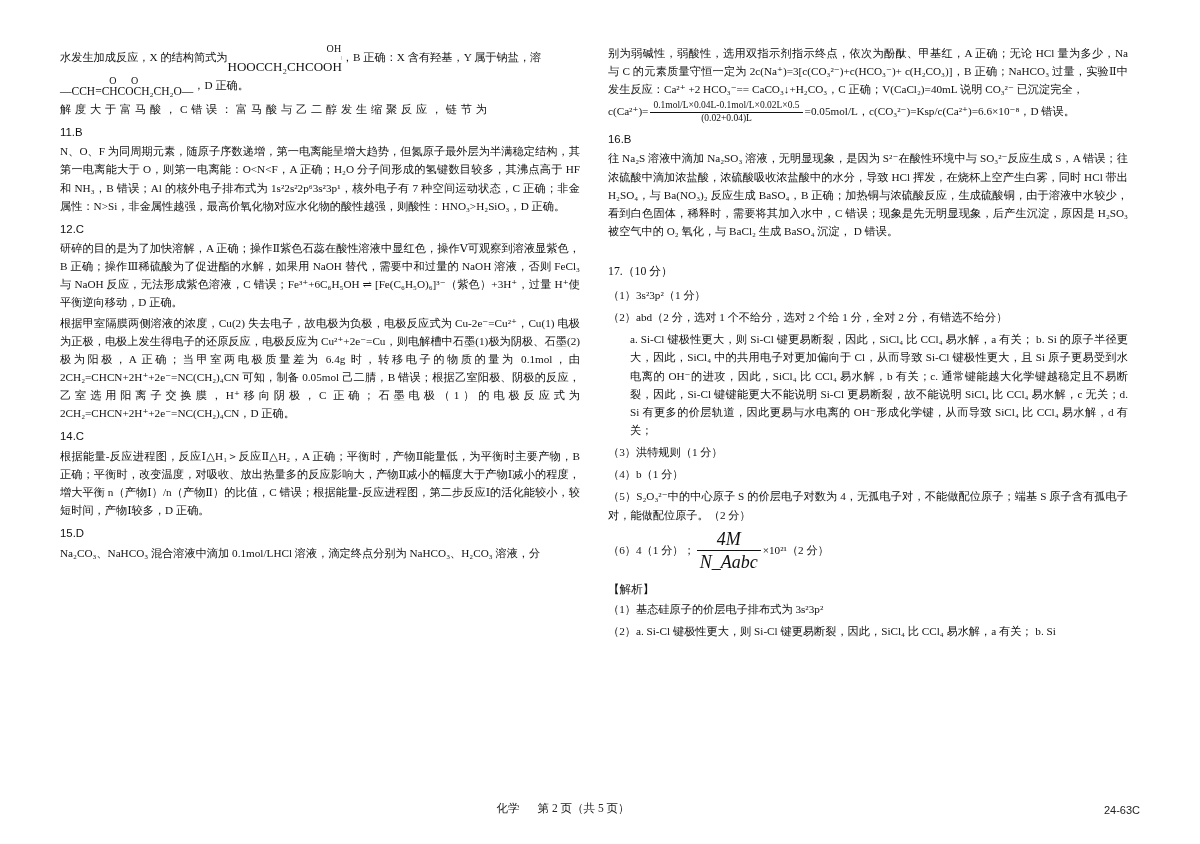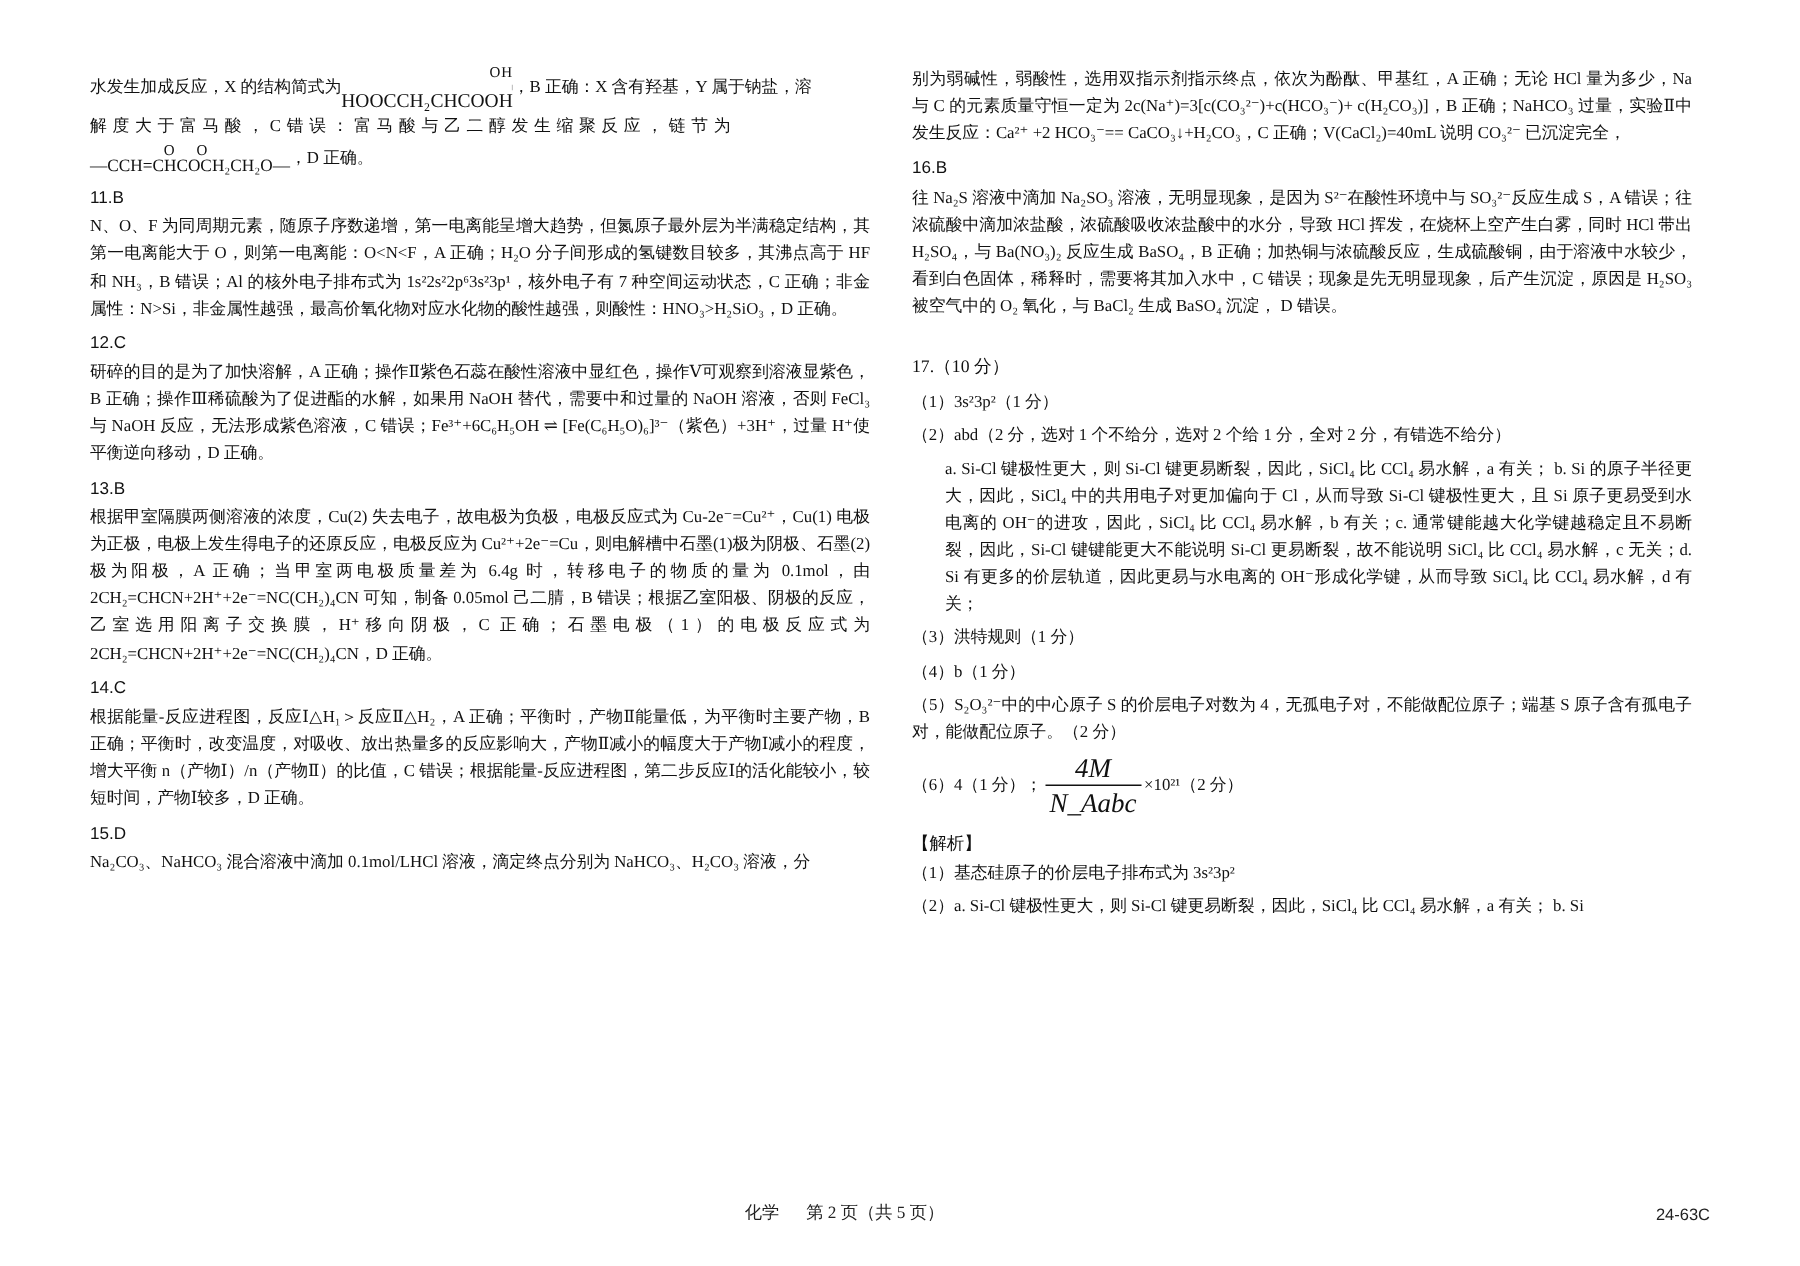--- a/index.html
+++ b/index.html
@@ -156,49 +156,51 @@
 
 <div class="page">
   <div class="columns">
 
     <div class="col">
 
       <div class="para">
         <span>水发生加成反应，X 的结构简式为</span><span class="formula-img"><span class="top">OH</span><span class="stem">|</span><span class="bot">HOOCCH₂CHCOOH</span></span><span>，B 正确：X 含有羟基，Y 属于钠盐，溶</span>
       </div>
 
-      <div class="para" style="text-align:justify;letter-spacing:0.5px;">解 度 大 于 富 马 酸 ， C 错 误 ： 富 马 酸 与 乙 二 醇 发 生 缩 聚 反 应 ， 链 节 为</div>
-
       <div class="para">
         <span class="struct2">
           <span class="row-top">O            O</span>
           <span class="row-bot">—CCH=CHCOCH₂CH₂O—</span>
         </span><span>，D 正确。</span>
       </div>
 
+      <div class="para" style="text-align:justify;letter-spacing:0.5px;">解 度 大 于 富 马 酸 ， C 错 误 ： 富 马 酸 与 乙 二 醇 发 生 缩 聚 反 应 ， 链 节 为</div>
+
       <div class="head">11.B</div>
       <div class="para">N、O、F 为同周期元素，随原子序数递增，第一电离能呈增大趋势，但氮原子最外层为半满稳定结构，其第一电离能大于 O，则第一电离能：O&lt;N&lt;F，A 正确；H₂O 分子间形成的氢键数目较多，其沸点高于 HF 和 NH₃，B 错误；Al 的核外电子排布式为 1s²2s²2p⁶3s²3p¹，核外电子有 7 种空间运动状态，C 正确；非金属性：N&gt;Si，非金属性越强，最高价氧化物对应水化物的酸性越强，则酸性：HNO₃&gt;H₂SiO₃，D 正确。</div>
 
       <div class="head">12.C</div>
       <div class="para">研碎的目的是为了加快溶解，A 正确；操作Ⅱ紫色石蕊在酸性溶液中显红色，操作Ⅴ可观察到溶液显紫色，B 正确；操作Ⅲ稀硫酸为了促进酯的水解，如果用 NaOH 替代，需要中和过量的 NaOH 溶液，否则 FeCl₃ 与 NaOH 反应，无法形成紫色溶液，C 错误；Fe³⁺+6C₆H₅OH ⇌ [Fe(C₆H₅O)₆]³⁻（紫色）+3H⁺，过量 H⁺使平衡逆向移动，D 正确。</div>
 
-      <div class="head">13.B</div>
       <div class="para">根据甲室隔膜两侧溶液的浓度，Cu(2) 失去电子，故电极为负极，电极反应式为 Cu-2e⁻=Cu²⁺，Cu(1) 电极为正极，电极上发生得电子的还原反应，电极反应为 Cu²⁺+2e⁻=Cu，则电解槽中石墨(1)极为阴极、石墨(2)极为阳极，A 正确；当甲室两电极质量差为 6.4g 时，转移电子的物质的量为 0.1mol，由 2CH₂=CHCN+2H⁺+2e⁻=NC(CH₂)₄CN 可知，制备 0.05mol 己二腈，B 错误；根据乙室阳极、阴极的反应，乙室选用阳离子交换膜，H⁺移向阴极，C 正确；石墨电极（1）的电极反应式为 2CH₂=CHCN+2H⁺+2e⁻=NC(CH₂)₄CN，D 正确。</div>
 
       <div class="head">14.C</div>
       <div class="para">根据能量-反应进程图，反应Ⅰ△H₁＞反应Ⅱ△H₂，A 正确；平衡时，产物Ⅱ能量低，为平衡时主要产物，B 正确；平衡时，改变温度，对吸收、放出热量多的反应影响大，产物Ⅱ减小的幅度大于产物Ⅰ减小的程度，增大平衡 n（产物Ⅰ）/n（产物Ⅱ）的比值，C 错误；根据能量-反应进程图，第二步反应Ⅰ的活化能较小，较短时间，产物Ⅰ较多，D 正确。</div>
 
       <div class="head">15.D</div>
       <div class="para">Na₂CO₃、NaHCO₃ 混合溶液中滴加 0.1mol/LHCl 溶液，滴定终点分别为 NaHCO₃、H₂CO₃ 溶液，分</div>
     </div>
 
     <div class="col">
 
       <div class="para">别为弱碱性，弱酸性，选用双指示剂指示终点，依次为酚酞、甲基红，A 正确；无论 HCl 量为多少，Na 与 C 的元素质量守恒一定为 2c(Na⁺)=3[c(CO₃²⁻)+c(HCO₃⁻)+ c(H₂CO₃)]，B 正确；NaHCO₃ 过量，实验Ⅱ中发生反应：Ca²⁺ +2 HCO₃⁻== CaCO₃↓+H₂CO₃，C 正确；V(CaCl₂)=40mL 说明 CO₃²⁻ 已沉淀完全，</div>
 
+      <div class="para">
+        <span>c(Ca²⁺)=</span><span class="frac"><span class="num">0.1mol/L×0.04L-0.1mol/L×0.02L×0.5</span><span class="den">(0.02+0.04)L</span></span><span>=0.05mol/L，c(CO₃²⁻)=Ksp/c(Ca²⁺)=6.6×10⁻⁸，D 错误。</span>
+      </div>
 
       <div class="head">16.B</div>
       <div class="para">往 Na₂S 溶液中滴加 Na₂SO₃ 溶液，无明显现象，是因为 S²⁻在酸性环境中与 SO₃²⁻反应生成 S，A 错误；往浓硫酸中滴加浓盐酸，浓硫酸吸收浓盐酸中的水分，导致 HCl 挥发，在烧杯上空产生白雾，同时 HCl 带出 H₂SO₄，与 Ba(NO₃)₂ 反应生成 BaSO₄，B 正确；加热铜与浓硫酸反应，生成硫酸铜，由于溶液中水较少，看到白色固体，稀释时，需要将其加入水中，C 错误；现象是先无明显现象，后产生沉淀，原因是 H₂SO₃ 被空气中的 O₂ 氧化，与 BaCl₂ 生成 BaSO₄ 沉淀， D 错误。</div>
 
       <div class="spacer-md"></div>
 
       <div class="q-head">17.（10 分）</div>
       <div class="item">（1）3s²3p²（1 分）</div>
       <div class="item">（2）abd（2 分，选对 1 个不给分，选对 2 个给 1 分，全对 2 分，有错选不给分）</div>
       <div class="item indent1">a. Si-Cl 键极性更大，则 Si-Cl 键更易断裂，因此，SiCl₄ 比 CCl₄ 易水解，a 有关；   b. Si 的原子半径更大，因此，SiCl₄ 中的共用电子对更加偏向于 Cl，从而导致 Si-Cl 键极性更大，且 Si 原子更易受到水电离的 OH⁻的进攻，因此，SiCl₄ 比 CCl₄ 易水解，b 有关；c. 通常键能越大化学键越稳定且不易断裂，因此，Si-Cl 键键能更大不能说明 Si-Cl 更易断裂，故不能说明 SiCl₄ 比 CCl₄ 易水解，c 无关；d. Si 有更多的价层轨道，因此更易与水电离的 OH⁻形成化学键，从而导致 SiCl₄ 比 CCl₄ 易水解，d 有关；</div>

